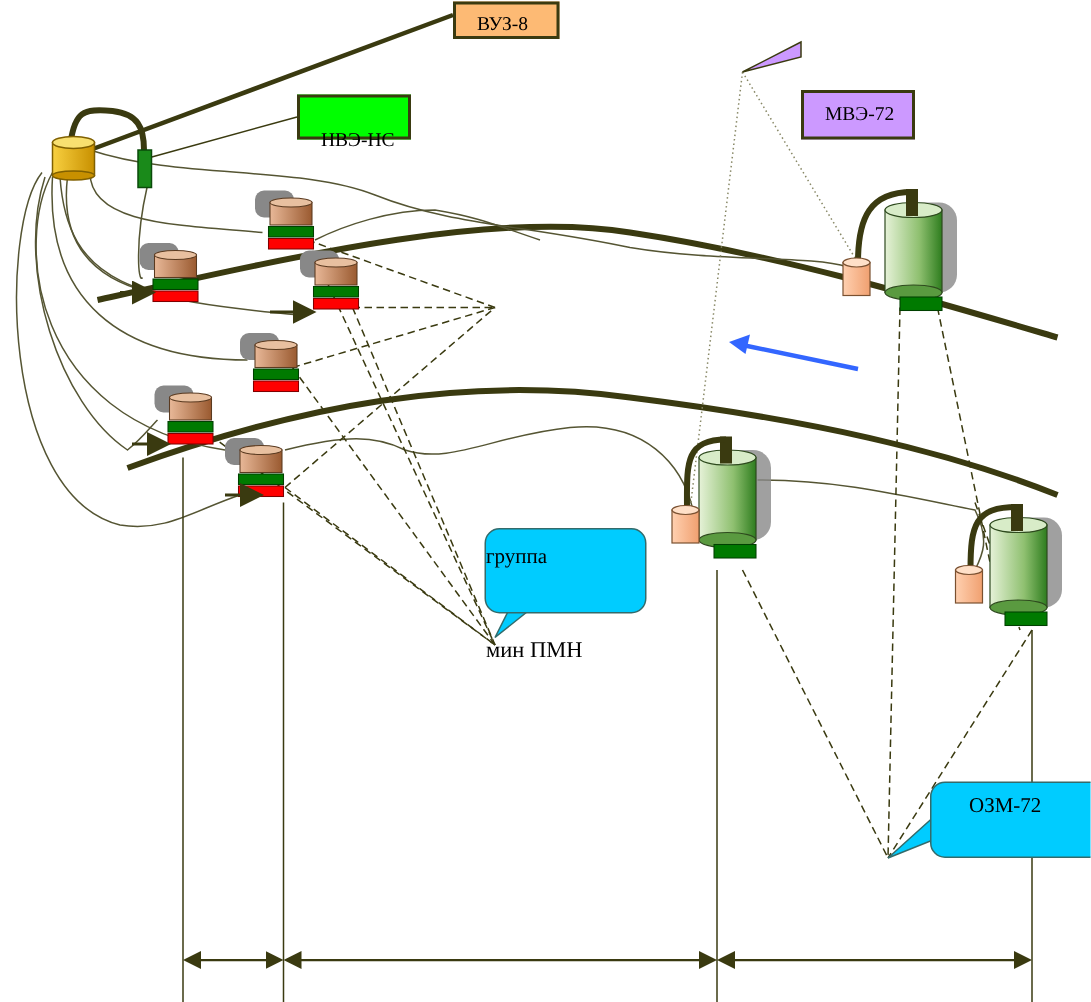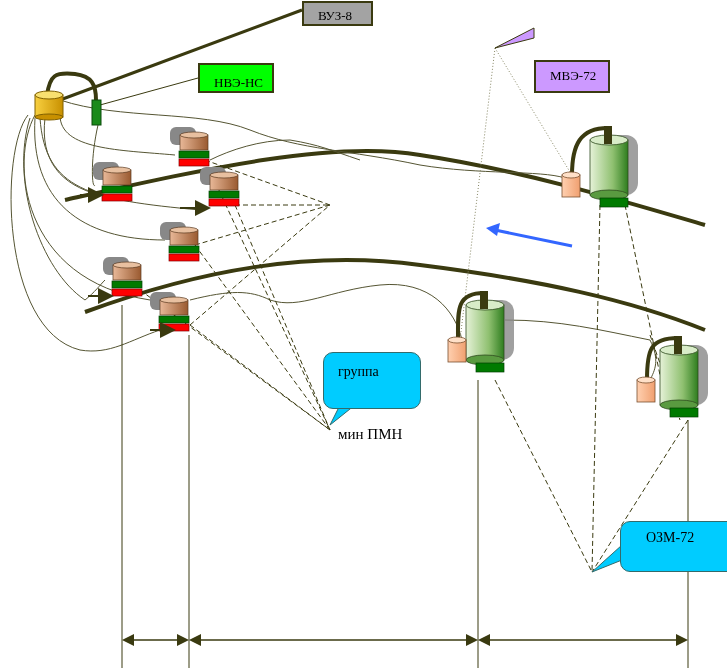--- a/index.html
+++ b/index.html
@@ -1,24 +1,24 @@
 <!DOCTYPE html>
 <html><head>
 <meta charset="utf-8">
 <style>
   html, body { margin:0; padding:0; background:#ffffff; }
   body { width:727px; height:668px; position:relative; overflow:hidden; font-family:"Liberation Serif", serif; }
   svg#diagram { position:absolute; left:0; top:0; width:727px; height:668px; }
   .label { position:absolute; font-family:"Liberation Serif", serif; font-size:13px; color:#000; box-sizing:border-box; }
   .rect-label { border:2px solid #3a3a10; padding:5px 0 0 14px; }
-  #lbl-vuz { left:302px; top:1px; width:71px; height:25px; background:#a3a3a3; }
-  #lbl-nve { left:198px; top:63px; width:76px; height:30px; background:#00ff00; padding-top:10px; }
+  #lbl-vuz { left:302px; top:1px; width:71px; height:25px; background:#fdba74; }
+  #lbl-nve { left:198px; top:63px; width:76px; height:30px; background:#00ff00; padding-top:20px; }
   #lbl-mve { left:534px; top:12px; width:76px; height:33px; background:#cc99ff; padding-top:6px;margin-top:48px; }
   .bubble { position:absolute; background:#00ccff; border:1.5px solid #336b6b; border-radius:10px; box-sizing:border-box; font-family:"Liberation Serif", serif; font-size:14px; color:#000; }
-  #lbl-pmn { left:323px; top:352px; width:98px; height:57px; padding:10px 0 0 14px; line-height:18px; }
+  #lbl-pmn { left:323px; top:352px; width:108px; height:57px; padding:10px 0 0 0; line-height:18px; }
   #lbl-ozm { left:620px; top:521px; width:128px; height:51px; padding:8px 0 0 25px; }
 </style>
 </head>
 <body>
 
 <svg id="diagram" viewBox="0 0 727 668" xmlns="http://www.w3.org/2000/svg">
   <defs>
     <linearGradient id="gBrown" x1="0" x2="1" y1="0" y2="0">
       <stop offset="0" stop-color="#e8b898"></stop>
         <stop offset="1" stop-color="#9a5a30"></stop>

